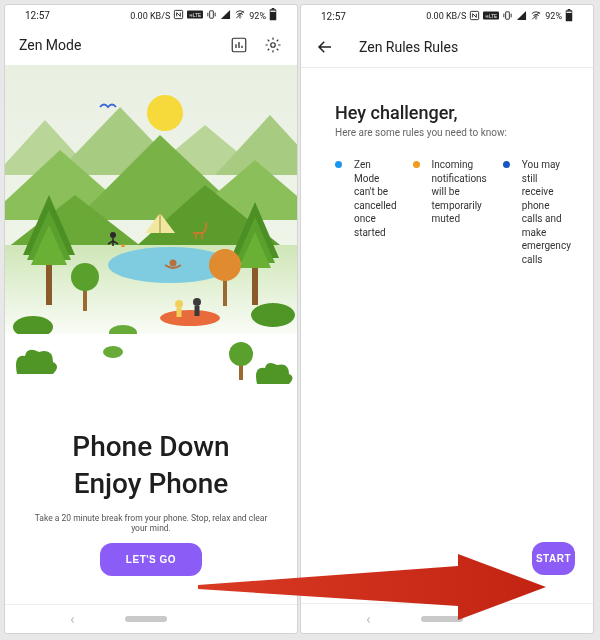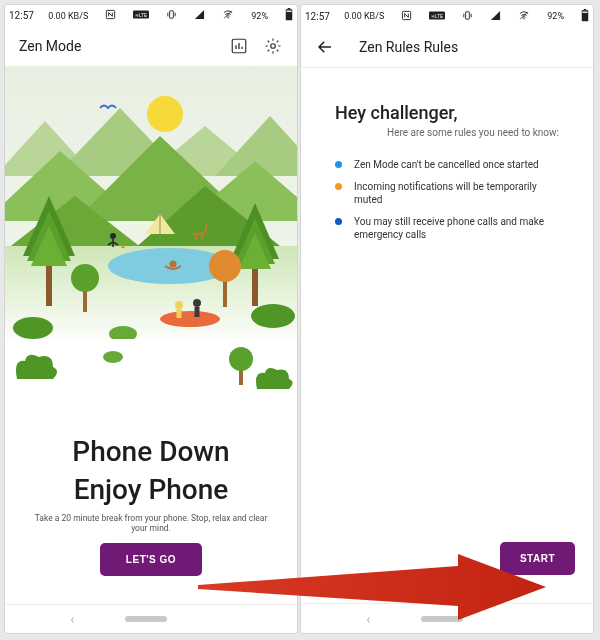--- a/index.html
+++ b/index.html
@@ -26,25 +26,25 @@
     flex-direction: column;
     position: relative;
     overflow: hidden;
   }
   
   .statusbar {
     height: 22px;
     display: flex;
     align-items: center;
     justify-content: space-between;
-    padding: 0 4px;
+    padding: 0 20px;
     font-size: 10px;
     color: #222;
   }
-  .statusbar .right { display: flex; align-items: center; gap: 17px; }
+  .statusbar .right { display: flex; align-items: center; gap: 3px; }
   .statusbar .right span { font-size: 9px; }
   .sb-icon { display:inline-block; }
   
   .header {
     height: 40px;
     display: flex;
     align-items: center;
     padding: 0 14px;
     gap: 24px;
     position: relative;
@@ -56,38 +56,38 @@
 
   
   .illus {
     height: 280px;
     position: relative;
     overflow: hidden;
     background: linear-gradient(#e9f0e2,#f2f6ed);
   }
   .hero { text-align:center; padding: 24px 20px 10px; }
   .hero h1 { font-size: 28px; font-weight: 500; color:#1e1e1e; line-height:1.35; }
-  .hero p { font-size: 8.5px; color:#555; margin-top:4px; padding:0 6px; }
+  .hero p { font-size: 8.5px; color:#555; margin-top:10px; padding:0 6px; }
   .cta-row { margin-top:auto; display:flex; justify-content:center; padding-bottom:28px; }
   .cta-btn {
-    background:#701a75; color:#fff; font-size:10px; font-weight:600;
-    padding:11px 26px; border:none; border-radius:5px; letter-spacing:0.5px; cursor:pointer;
+    background:#8b5cf6; color:#fff; font-size:10px; font-weight:600;
+    padding:11px 26px; border:none; border-radius:12px; letter-spacing:0.5px; cursor:pointer;
   }
   .navbar {
     height: 30px; display:flex; align-items:center; justify-content:space-around;
     border-top:1px solid #eee; padding:0 40px;
   }
   .pill { width:42px; height:6px; background:#c9c9c9; border-radius:4px; }
   .chev { color:#b8b8b8; font-size:14px; }
 
   
   .rules-body { padding: 34px 34px 10px; }
   .rules-body h2 { font-size:18px; font-weight:500; color:#222; }
-  .rules-body .sub { font-size:10px; color:#666; margin-top:4px;text-align:right; }
-  .rules-list { margin-top:20px; display:flex; flex-direction:column; gap:8px; }
+  .rules-body .sub { font-size:10px; color:#666; margin-top:4px; }
+  .rules-list { margin-top:20px; display:flex; flex-direction:row; gap:16px; }
   .rule { display:flex; gap:12px; align-items:flex-start; }
   .dot { width:7px; height:7px; border-radius:50%; margin-top:3px; flex-shrink:0; }
   .rule-text { font-size:10px; color:#333; line-height:1.35; }
   .start-row { margin-top:auto; display:flex; justify-content:flex-end; padding:0 18px 28px; }
 
   
   .arrow {
     position:absolute;
     left: 198px;
     top: 552px;
@@ -354,21 +354,21 @@
           <span class="rule-text">Incoming notifications will be temporarily muted</span>
         </div>
         <div class="rule">
           <span class="dot" style="background:#1557c0"></span>
           <span class="rule-text">You may still receive phone calls and make emergency calls</span>
         </div>
       </div>
     </div>
 
     <div class="start-row">
-      <button class="cta-btn" style="padding:11px 20px">START</button>
+      <button class="cta-btn" style="padding:11px 4px">START</button>
     </div>
 
     <div class="navbar">
       <span class="chev">‹</span>
       <span class="pill"></span>
       <span style="width:14px"></span>
     </div>
   </div>
 </div>
 

